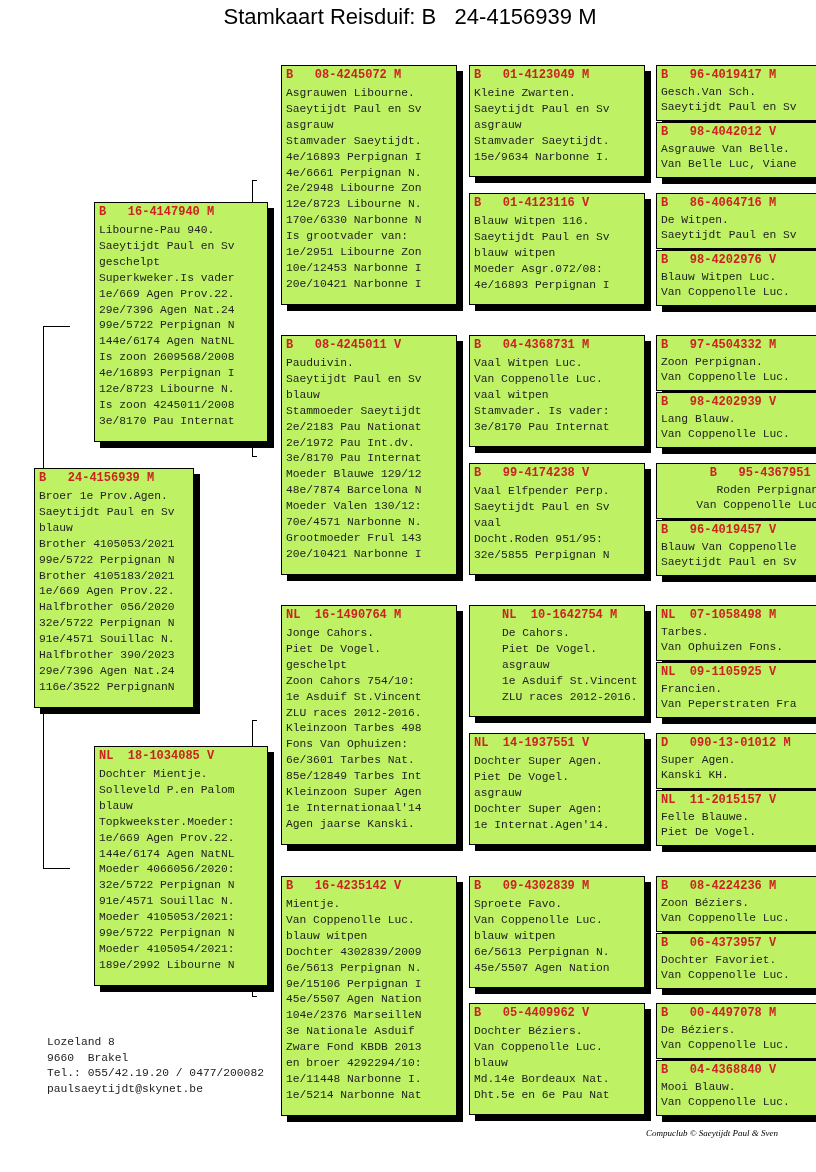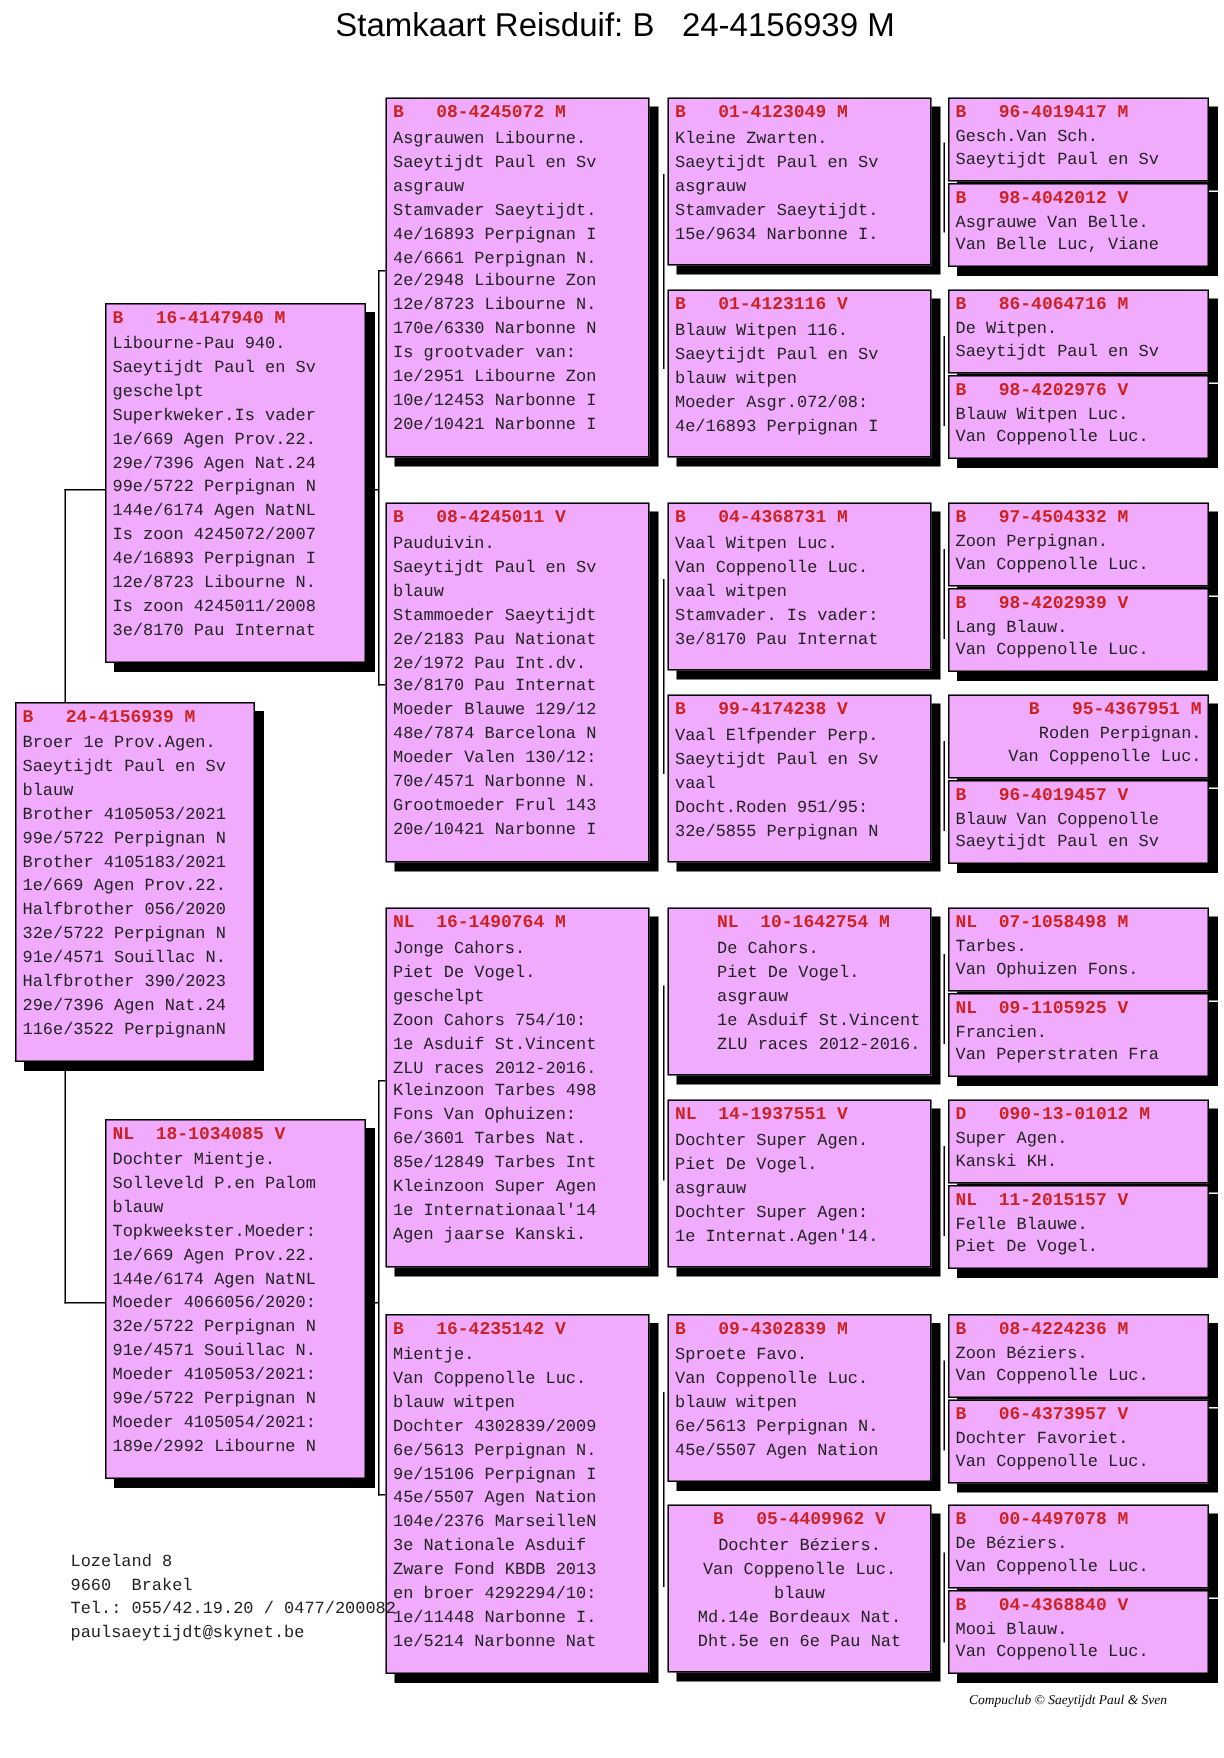--- a/index.html
+++ b/index.html
@@ -1,18 +1,18 @@
 <!DOCTYPE html>
 <html><head>
 <meta charset="utf-8">
 <style>
   html, body { margin:0; padding:0; background:#ffffff; }
   body { width:816px; height:1172px; position:relative; overflow:hidden; font-family:"Liberation Mono","DejaVu Sans Mono",monospace; }
   .title { position:absolute; left:0; top:4px; width:820px; text-align:center; font-family:"Liberation Sans","DejaVu Sans",sans-serif; font-size:22px; color:#000; white-space:pre; }
-  .box { position:absolute; background:#f0abfc; border:1px solid #000; box-shadow:6px 6px 0 #000; box-sizing:border-box; padding:2px 4px; }
+  .box { position:absolute; background:#bef264; border:1px solid #000; box-shadow:6px 6px 0 #000; box-sizing:border-box; padding:2px 4px;margin-left:24px; }
   .box .hdr { color:#cc2222; font-weight:bold; font-size:12px; line-height:15px; white-space:pre; margin-bottom:3px; }
   .box .ln { font-size:11.3px; line-height:15.9px; color:#222; white-space:pre; }
   .small .ln { line-height:14.5px; }
   .small .hdr { margin-bottom:2px; }
   .vl { position:absolute; width:1px; background:#000; }
   .hl { position:absolute; height:1px; background:#000; }
   .owner { position:absolute; left:0; top:1035px; }
   .owner .name { font-weight:bold; font-size:15px; line-height:20px; color:#000; white-space:pre; }
   .owner .ad { font-size:11.3px; line-height:15.6px; color:#222; white-space:pre;margin-left:47px; }
   .footer { position:absolute; left:646px; top:1128px; font-family:"Liberation Serif","DejaVu Serif",serif; font-style:italic; font-size:9px; color:#000; white-space:pre; }
@@ -74,21 +74,21 @@
 <div class="box" style="left:70px; top:202px; width:174px; height:240px;">
   <div class="hdr">B   16-4147940 M</div>
   <div class="ln">Libourne-Pau 940.</div>
   <div class="ln">Saeytijdt Paul en Sv</div>
   <div class="ln">geschelpt</div>
   <div class="ln">Superkweker.Is vader</div>
   <div class="ln">1e/669 Agen Prov.22.</div>
   <div class="ln">29e/7396 Agen Nat.24</div>
   <div class="ln">99e/5722 Perpignan N</div>
   <div class="ln">144e/6174 Agen NatNL</div>
-  <div class="ln">Is zoon 4245072/2007</div>
+  <div class="ln">Is zoon 2609568/2008</div>
   <div class="ln">4e/16893 Perpignan I</div>
   <div class="ln">12e/8723 Libourne N.</div>
   <div class="ln">Is zoon 4245011/2008</div>
   <div class="ln">3e/8170 Pau Internat</div>
 </div>
 
 <div class="box" style="left:70px; top:746px; width:174px; height:240px;">
   <div class="hdr">NL  18-1034085 V</div>
   <div class="ln">Dochter Mientje.</div>
   <div class="ln">Solleveld P.en Palom</div>
@@ -221,21 +221,21 @@
       <div class="ln">1e Internat.Agen'14.</div>
     </div>
     <div class="box" style="left: 445px; top: 876px; width: 176px; height: 112px;">
       <div class="hdr">B   09-4302839 M</div>
       <div class="ln">Sproete Favo.</div>
       <div class="ln">Van Coppenolle Luc.</div>
       <div class="ln">blauw witpen</div>
       <div class="ln">6e/5613 Perpignan N.</div>
       <div class="ln">45e/5507 Agen Nation</div>
     </div>
-    <div class="box" style="left: 445px; top: 1003px; width: 176px; height: 112px; text-align: center;">
+    <div class="box" style="left: 445px; top: 1003px; width: 176px; height: 112px;">
       <div class="hdr">B   05-4409962 V</div>
       <div class="ln">Dochter Béziers.</div>
       <div class="ln">Van Coppenolle Luc.</div>
       <div class="ln">blauw</div>
       <div class="ln">Md.14e Bordeaux Nat.</div>
       <div class="ln">Dht.5e en 6e Pau Nat</div>
     </div>
   </div>
 <div id="gggp-container">
     <div class="box small" style="left: 632px; top: 65px; width: 174px; height: 56px;">

